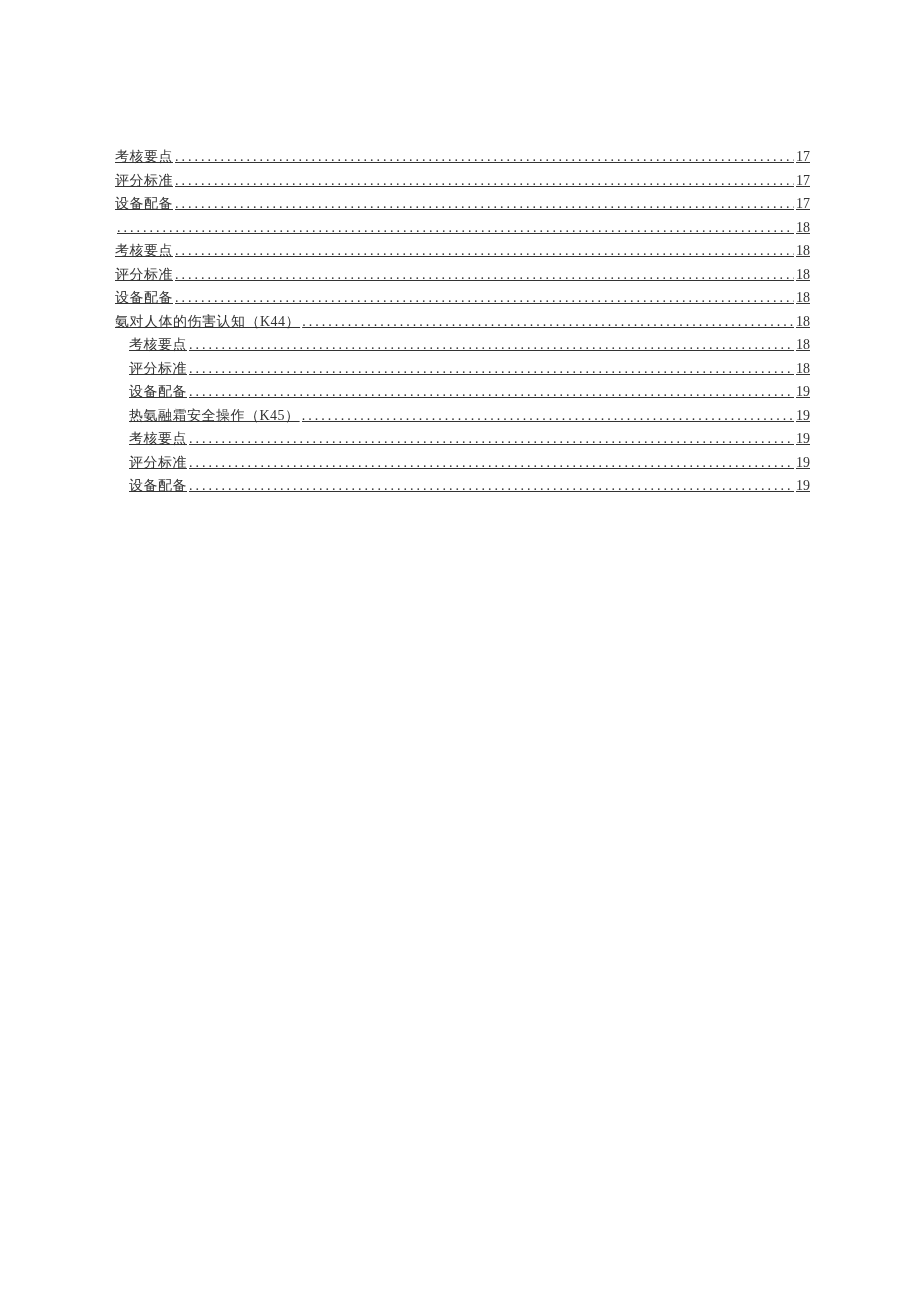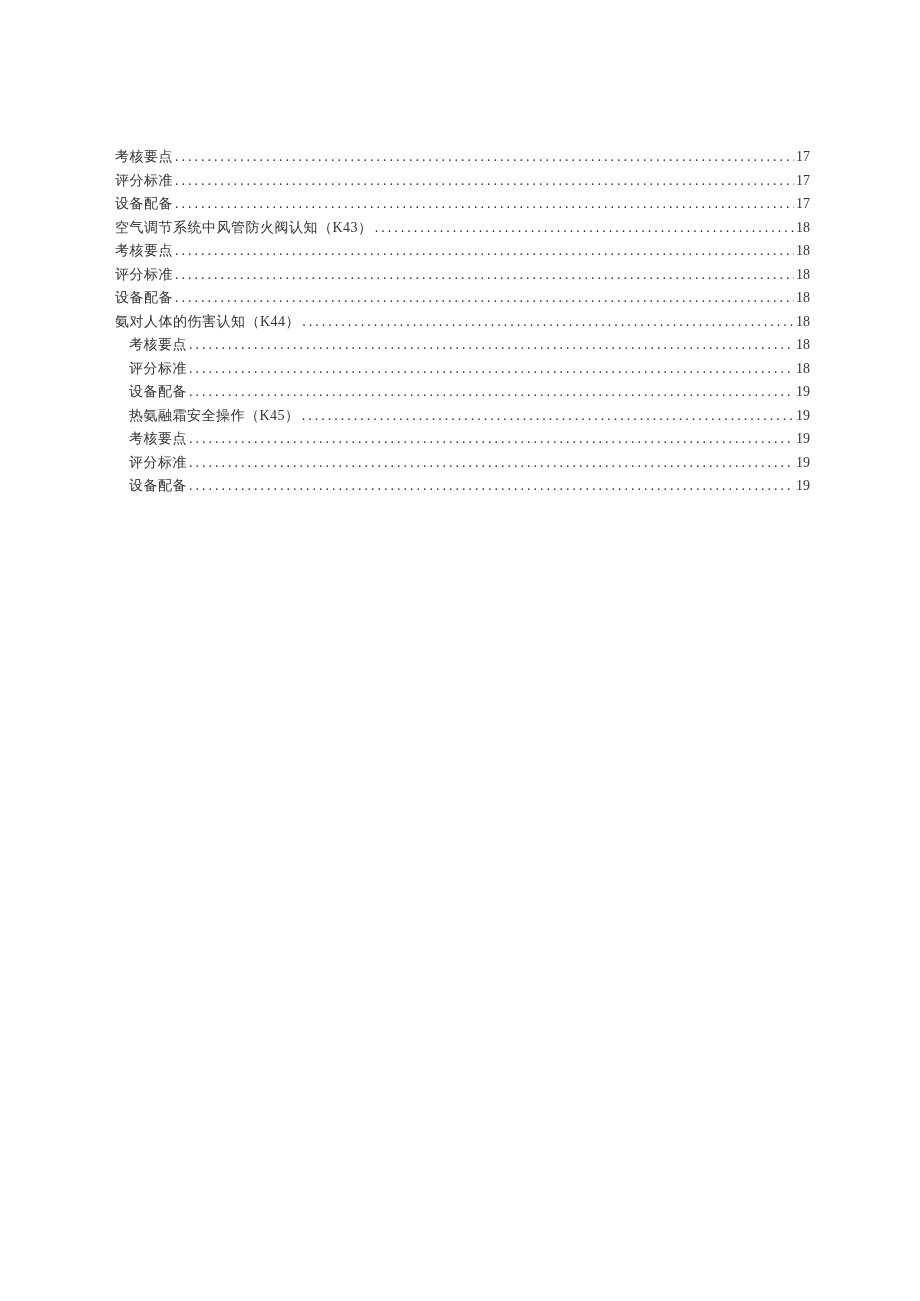--- a/index.html
+++ b/index.html
@@ -8,20 +8,21 @@
     font-family:"SimSun","宋体","Songti SC",serif;
     font-size:14px;color:#333;
     box-sizing:border-box;
     padding:145px 110px 0 115px;
   }
   .toc{width:100%;}
   .toc-row{
     display:flex;align-items:flex-end;
     line-height:23.5px;
     white-space:nowrap;
+    text-decoration:underline;
   }
   .indent1{padding-left:0;}
   .indent2{padding-left:14px;}
   .title{flex:0 0 auto;letter-spacing:0.5px;}
   .leader{
     flex:1 1 auto;
     overflow:hidden;
     letter-spacing:3px;
     margin:0 2px;
   }
@@ -43,21 +44,20 @@
       <span class="title">评分标准</span>
       <span class="leader"></span>
       <span class="page">17</span>
     </div>
     <div class="toc-row indent1">
       <span class="title">设备配备</span>
       <span class="leader"></span>
       <span class="page">17</span>
     </div>
     <div class="toc-row indent1">
-      <span class="title">空气调节系统中风管防火阀认知（K43）</span>
       <span class="leader"></span>
       <span class="page">18</span>
     </div>
     <div class="toc-row indent1">
       <span class="title">考核要点</span>
       <span class="leader"></span>
       <span class="page">18</span>
     </div>
     <div class="toc-row indent1">
       <span class="title">评分标准</span>

